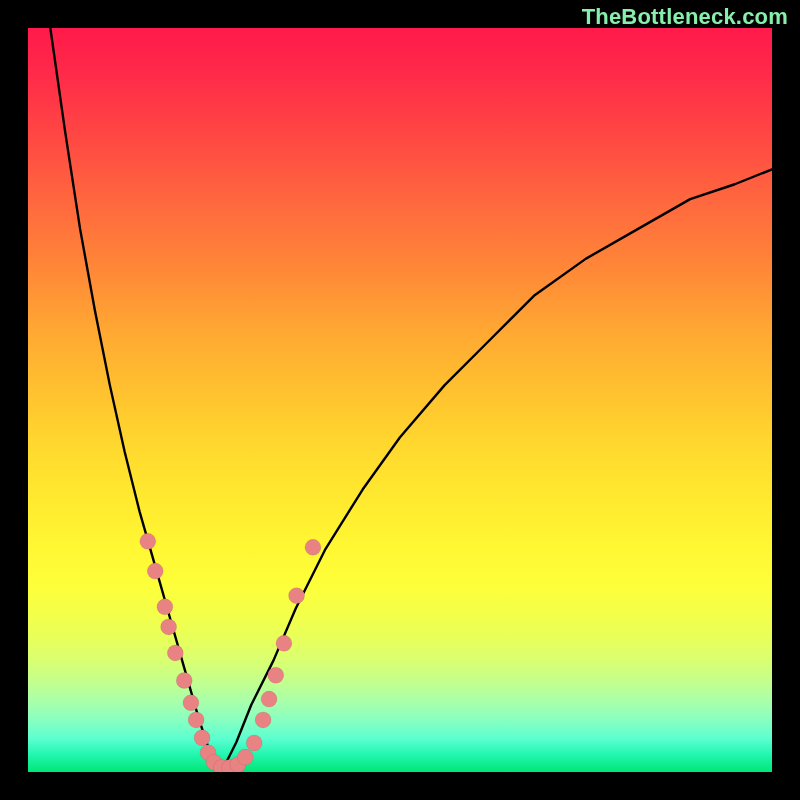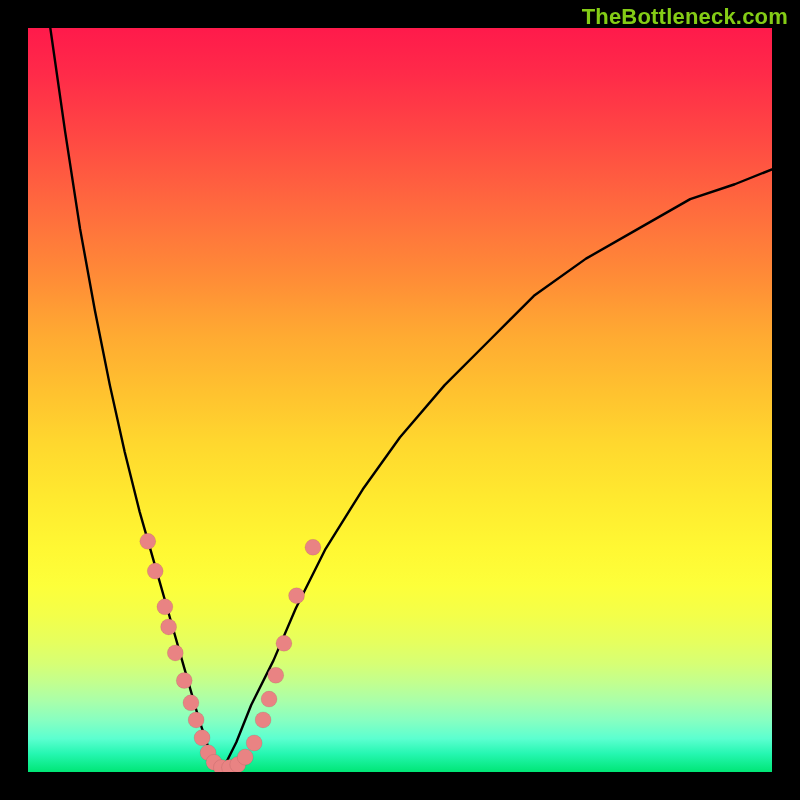--- a/index.html
+++ b/index.html
@@ -14,21 +14,21 @@
   .frame {
     position: relative;
     width: 800px;
     height: 800px;
     background: #000;
   }
   .watermark {
     position: absolute;
     top: 4px;
     right: 12px;
-    color: #84cc16;
+    color: #86efac;
     font-size: 22px;
     font-weight: 600;
     letter-spacing: 0.2px;
     z-index: 10;
     user-select: none;
   }
   .plot-area {
     position: absolute;
     left: 28px;
     top: 28px;

